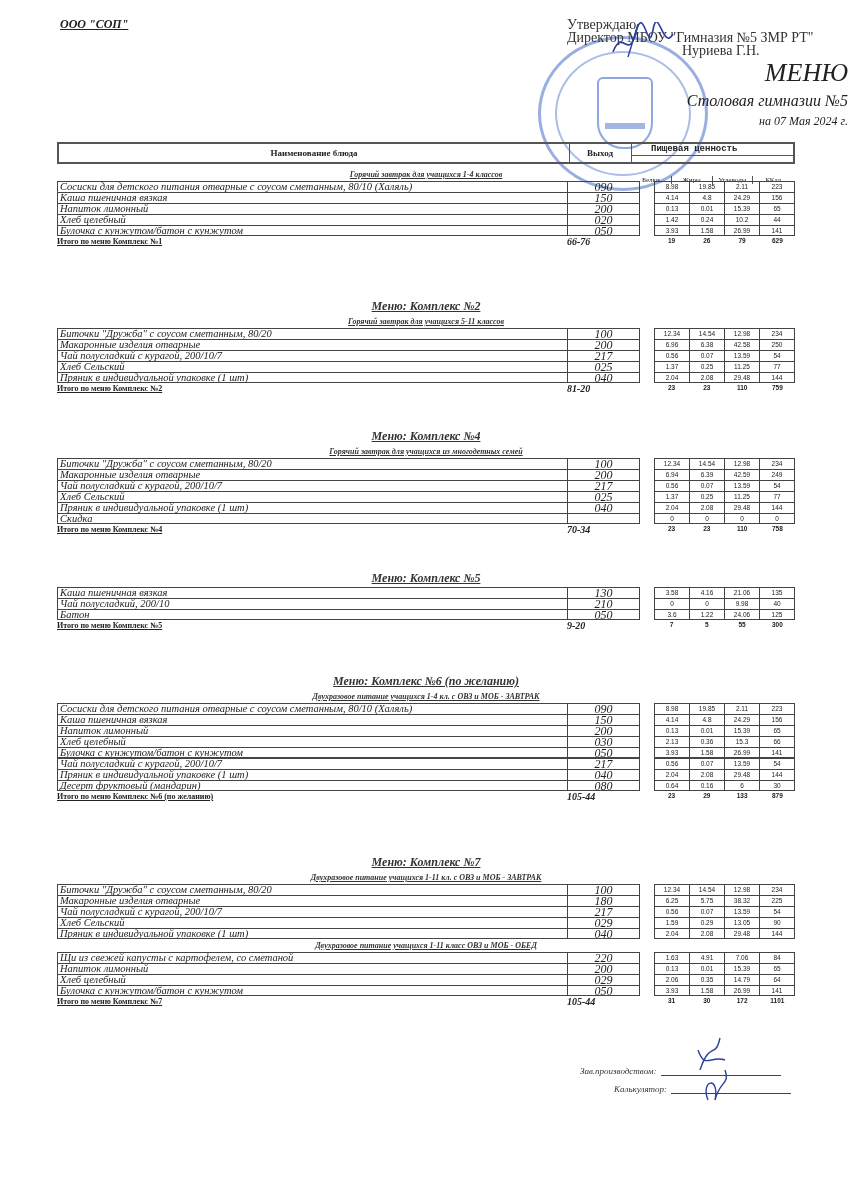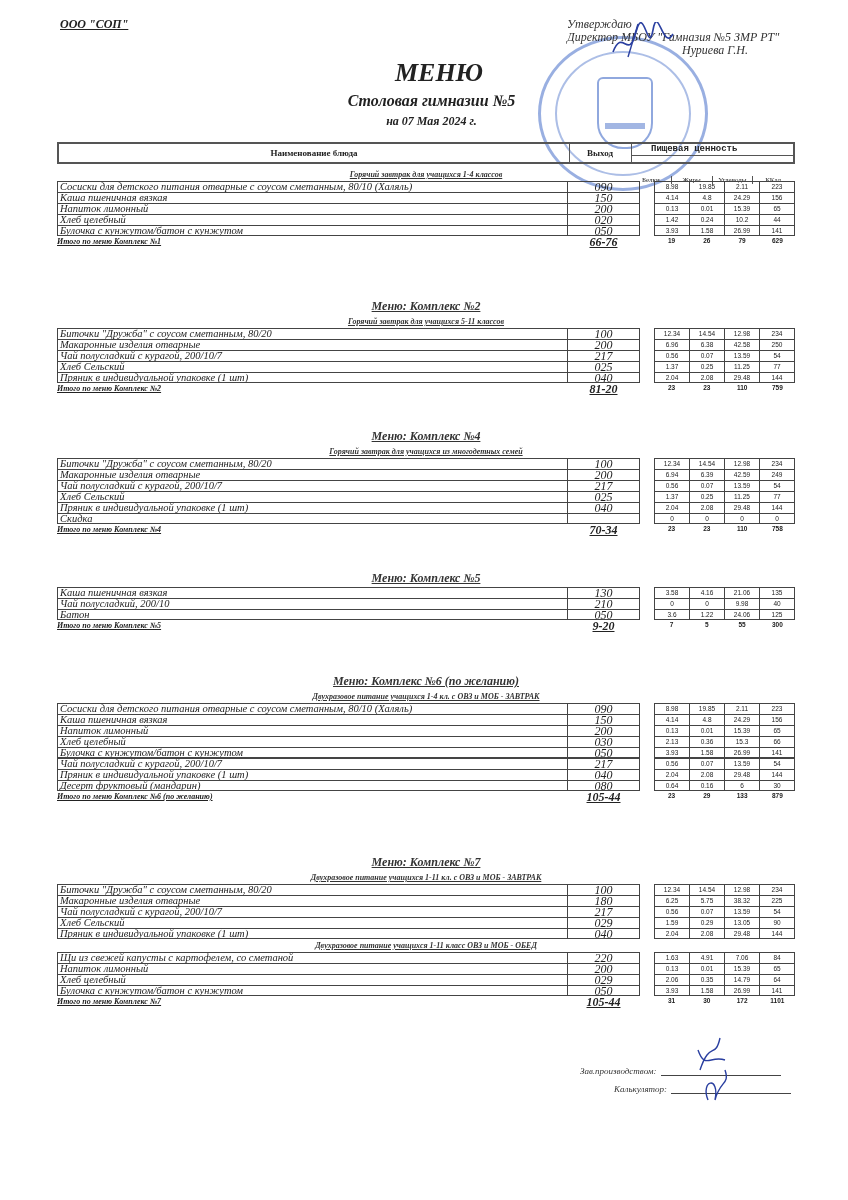--- a/index.html
+++ b/index.html
@@ -1,25 +1,25 @@
 <!DOCTYPE html>
 <html><head>
 <meta charset="utf-8">
 <style>
   html,body{margin:0;padding:0;background:#fff;}
   body{width:848px;height:1200px;position:relative;overflow:hidden;font-family:"Liberation Serif",serif;color:#222;}
   .org{position:absolute;left:60px;top:17px;font-size:12px;font-weight:bold;font-style:italic;text-decoration:underline;}
-  .approve{position:absolute;left:567px;top:18px;font-size:12px;font-style:italic;line-height:13px;color:#333;}
+  .approve{position:absolute;left:567px;top:18px;font-size:14px;line-height:13px;color:#333;}
   .approve .l3{padding-left:115px;}
   .stamp{position:absolute;left:538px;top:36px;width:170px;height:155px;border-radius:50%;border:3px solid rgba(70,110,200,0.55);box-sizing:border-box;}
   .stamp::before{content:"";position:absolute;left:14px;top:12px;right:14px;bottom:12px;border-radius:50%;border:2px solid rgba(70,110,200,0.45);}
   .stamp .crest{position:absolute;left:56px;top:38px;width:52px;height:68px;border:2px solid rgba(70,110,200,0.6);border-radius:6px 6px 26px 26px;}
   .stamp .crest::after{content:"";position:absolute;left:6px;right:6px;bottom:18px;height:6px;background:rgba(70,110,200,0.5);}
   .sig1{position:absolute;left:608px;top:22px;width:70px;height:40px;}
-  .title{position:absolute;left:0;right:0;text-align:center;font-style:italic;font-weight:bold;}
+  .title{position:absolute;left:0;right:0;text-align:right;font-style:italic;font-weight:normal;}
   .t1{top:58px;font-size:26px;padding-left:30px;}
   .t2{top:92px;font-size:16px;padding-left:15px;}
   .t3{top:114px;font-size:12px;padding-left:15px;}
   .hdr{position:absolute;left:57px;top:142px;width:738px;height:22px;border:2px solid #555;box-sizing:border-box;font-size:9px;font-weight:bold;}
   .hdr .name{position:absolute;left:0;top:0;width:510px;height:100%;display:flex;align-items:center;justify-content:center;border-right:1px solid #555;}
   .hdr .out{position:absolute;left:510px;top:0;width:62px;height:100%;display:flex;align-items:center;justify-content:center;border-right:1px solid #555;}
   .hdr .nv{position:absolute;left:572px;top:0;right:0;height:100%;}
   .hdr .nv .top{height:11px;font-size:9px;line-height:11px;border-bottom:1px solid #555;padding-left:20px;font-family:Liberation Mono, monospace;}
   .hdr .nv .subs{display:flex;font-size:7px;font-weight:normal;}
   .hdr .nv .subs span{flex:1;text-align:center;border-right:1px solid #555;line-height:8px;margin-top:20px;}
@@ -29,22 +29,22 @@
   .ssub{text-align:center;font-size:8px;font-style:italic;font-weight:bold;text-decoration:underline;height:13px;line-height:13px;color:#333;}
   .row{position:relative;height:11px;display:flex;}
   .row .dish{width:510px;border:1px solid #444;border-right:none;border-bottom:none;font-style:italic;font-size:10.5px;line-height:10px;padding-left:2px;box-sizing:border-box;white-space:nowrap;overflow:hidden;}
   .row .out{width:73px;border:1px solid #444;border-bottom:none;font-style:italic;font-size:12px;line-height:10px;text-align:center;box-sizing:border-box;}
   .row .gap{width:14px;}
   .row .nums{display:flex;width:141px;border:1px solid #444;border-bottom:none;box-sizing:border-box;}
   .row .nums span{flex:1;font-family:"Liberation Sans",sans-serif;font-size:6.5px;text-align:center;line-height:10px;border-right:1px solid #444;}
   .row .nums span:last-child{border-right:none;}
   .tblwrap .row:last-child .dish,.tblwrap .row:last-child .out,.tblwrap .row:last-child .nums{border-bottom:1px solid #444;}
   .total{display:flex;height:12px;}
-  .total .lbl{width:510px;font-size:8px;font-style:italic;font-weight:bold;text-decoration:underline;line-height:12px;}
-  .total .out{width:73px;font-size:12px;font-style:italic;font-weight:bold;text-decoration:underline;text-align:center;line-height:12px;}
+  .total .lbl{width:510px;font-size:8px;font-weight:bold;text-decoration:underline;line-height:12px;}
+  .total .out{width:73px;font-size:10px;font-style:italic;font-weight:bold;line-height:12px;}
   .total .gap{width:14px;}
   .total .nums{display:flex;width:141px;}
   .total .nums span{flex:1;font-family:"Liberation Sans",sans-serif;font-size:6.5px;font-weight:bold;text-align:center;line-height:10px;}
   .footer{position:absolute;left:580px;font-size:9px;font-style:italic;color:#333;}
   .footer .line{display:inline-block;width:120px;border-bottom:1px solid #444;margin-left:4px;vertical-align:bottom;}
   .sig2{position:absolute;left:690px;top:1030px;width:50px;height:80px;}
 </style>
 </head>
 <body>
 

